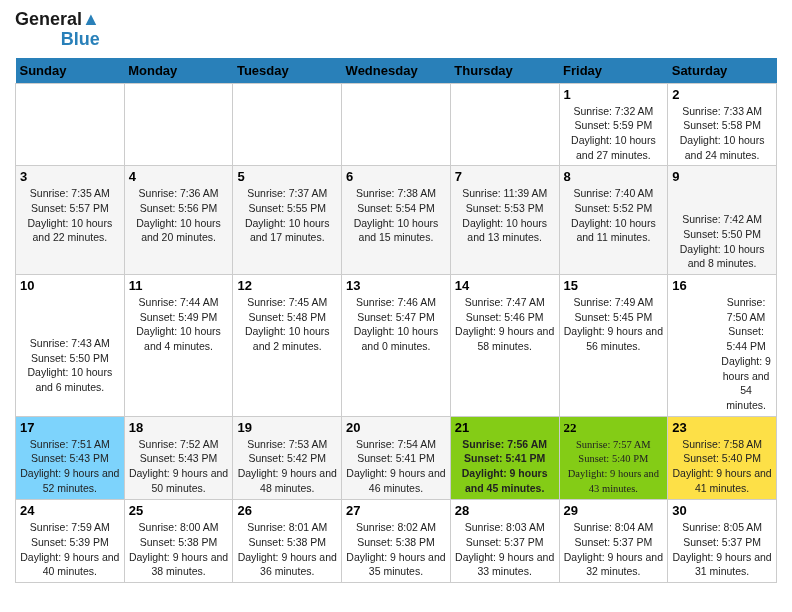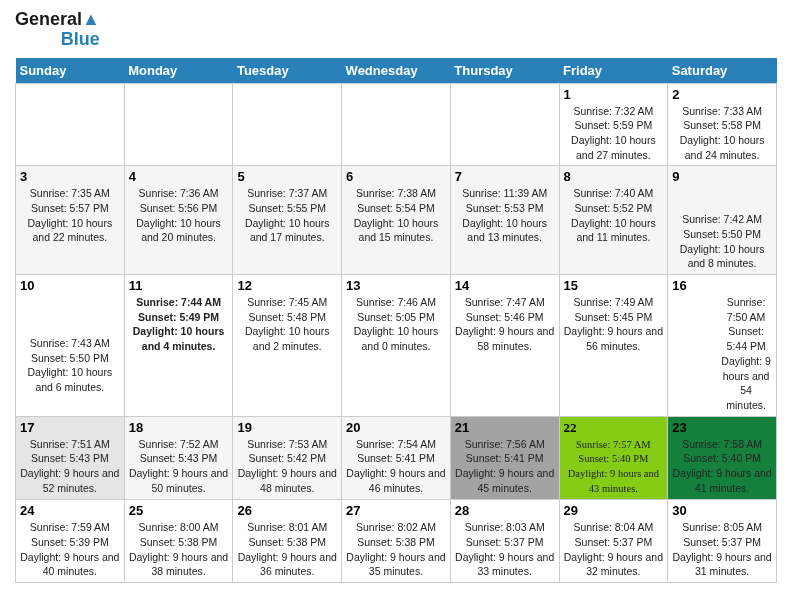--- a/index.html
+++ b/index.html
@@ -34,21 +34,21 @@
       font-size: 15px;
       color: #333;
     }
     table {
       width: 100%;
       border-collapse: collapse;
       font-size: 11px;
     }
     th {
       background-color: #2980b9;
-      color: #ffffff;
+      color: #000000;
       padding: 5px 4px;
       text-align: left;
       font-size: 13px;
       font-weight: bold;
     }
     td {
       border: 1px solid #ccc;
       padding: 3px 4px;
       vertical-align: top;
       min-height: 70px;
@@ -169,34 +169,34 @@
       </tr>
       <tr>
         <td>
           <span class="day-num">10</span>
           <div class="day-info" style="white-space: pre-line; margin-top: 43px;">Sunrise: 7:43 AM
 Sunset: 5:50 PM
 Daylight: 10 hours and 6 minutes.</div>
         </td>
         <td>
           <span class="day-num">11</span>
-          <div class="day-info" style="white-space: pre-line; font-weight: bold;">Sunrise: 7:44 AM
+          <div class="day-info" style="white-space: pre-line;">Sunrise: 7:44 AM
 Sunset: 5:49 PM
 Daylight: 10 hours and 4 minutes.</div>
         </td>
         <td>
           <span class="day-num">12</span>
           <div class="day-info" style="white-space: pre-line;">Sunrise: 7:45 AM
 Sunset: 5:48 PM
 Daylight: 10 hours and 2 minutes.</div>
         </td>
         <td>
           <span class="day-num">13</span>
           <div class="day-info" style="white-space: pre-line;">Sunrise: 7:46 AM
-Sunset: 5:05 PM
+Sunset: 5:47 PM
 Daylight: 10 hours and 0 minutes.</div>
         </td>
         <td>
           <span class="day-num">14</span>
           <div class="day-info" style="white-space: pre-line;">Sunrise: 7:47 AM
 Sunset: 5:46 PM
 Daylight: 9 hours and 58 minutes.</div>
         </td>
         <td>
           <span class="day-num">15</span>
@@ -205,21 +205,21 @@
 Daylight: 9 hours and 56 minutes.</div>
         </td>
         <td>
           <span class="day-num">16</span>
           <div class="day-info" style="white-space: pre-line; margin-left: 48px;">Sunrise: 7:50 AM
 Sunset: 5:44 PM
 Daylight: 9 hours and 54 minutes.</div>
         </td>
       </tr>
       <tr>
-        <td style="background: #e5e5e5;">
+        <td style="background: #7dd3fc;">
           <span class="day-num">17</span>
           <div class="day-info" style="white-space: pre-line;">Sunrise: 7:51 AM
 Sunset: 5:43 PM
 Daylight: 9 hours and 52 minutes.</div>
         </td>
         <td style="background: rgb(245, 245, 245);">
           <span class="day-num">18</span>
           <div class="day-info" style="white-space: pre-line;">Sunrise: 7:52 AM
 Sunset: 5:43 PM
 Daylight: 9 hours and 50 minutes.</div>
@@ -229,33 +229,33 @@
           <div class="day-info" style="white-space: pre-line;">Sunrise: 7:53 AM
 Sunset: 5:42 PM
 Daylight: 9 hours and 48 minutes.</div>
         </td>
         <td style="background: rgb(245, 245, 245);">
           <span class="day-num">20</span>
           <div class="day-info" style="white-space: pre-line;">Sunrise: 7:54 AM
 Sunset: 5:41 PM
 Daylight: 9 hours and 46 minutes.</div>
         </td>
-        <td style="background: #a3a3a3;">
+        <td style="background: #84cc16;">
           <span class="day-num">21</span>
-          <div class="day-info" style="white-space: pre-line;">Sunrise: 7:56 AM
+          <div class="day-info" style="white-space: pre-line; font-weight: bold;">Sunrise: 7:56 AM
 Sunset: 5:41 PM
 Daylight: 9 hours and 45 minutes.</div>
         </td>
         <td style="background: #84cc16; font-family: Liberation Serif, serif;">
           <span class="day-num">22</span>
           <div class="day-info" style="white-space: pre-line;">Sunrise: 7:57 AM
 Sunset: 5:40 PM
 Daylight: 9 hours and 43 minutes.</div>
         </td>
-        <td style="background: #15803d;">
+        <td style="background: #fde047;">
           <span class="day-num">23</span>
           <div class="day-info" style="white-space: pre-line;">Sunrise: 7:58 AM
 Sunset: 5:40 PM
 Daylight: 9 hours and 41 minutes.</div>
         </td>
       </tr>
       <tr>
         <td>
           <span class="day-num">24</span>
           <div class="day-info" style="white-space: pre-line;">Sunrise: 7:59 AM

